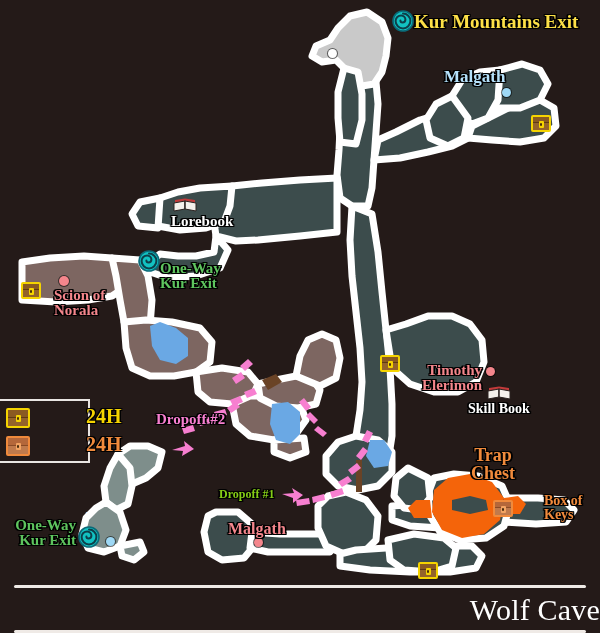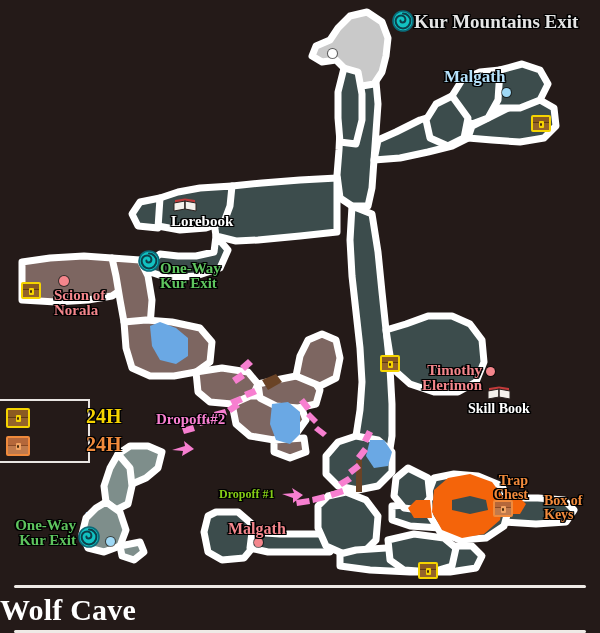--- a/index.html
+++ b/index.html
@@ -66,22 +66,22 @@
     text-shadow:-1.2px -1.2px 0 #000,1.2px -1.2px 0 #000,-1.2px 1.2px 0 #000,1.2px 1.2px 0 #000;
     margin-left:48px;
   }
 
   
   #title-bar{position:absolute;left:0;top:581px;width:600px;height:52px;background:#241a18;}
   #title-bar .rule{position:absolute;left:14px;width:572px;height:3px;background:#efeae6;border-radius:2px;}
   #rule-top{top:4px;}
   #rule-bot{top:49px;}
   #map-title{
-    position:absolute;left:0;top:12px;width:600px;text-align:left;
-    font-family:"Liberation Serif",serif;font-weight:bold;font-size:30px;color:#fff;
+    position:absolute;left:0;top:12px;width:600px;text-align:right;
+    font-family:"Liberation Serif",serif;font-weight:normal;font-size:30px;color:#fff;
     letter-spacing:.2px;
   }
 </style>
 </head>
 <body>
 
 <div id="map-root">
 
   <svg id="map-svg" viewBox="0 0 600 633" xmlns="http://www.w3.org/2000/svg">
     <defs>
@@ -242,21 +242,21 @@
       </g>
     </g>
   </svg>
 
   <div class="spiral" style="left:392px;top:10px;">
     <svg viewBox="0 0 22 22" width="22" height="22">
       <circle cx="11" cy="11" r="10" fill="#12c2c2" stroke="#0a6a78" stroke-width="1.6"></circle>
       <path d="M11 3.6a7.4 7.4 0 1 1-7.4 7.4 5.6 5.6 0 0 1 5.6-5.6 4.2 4.2 0 0 1 4.2 4.2 3 3 0 0 1-3 3 2 2 0 0 1-2-2" fill="none" stroke="#0d3f4a" stroke-width="2" stroke-linecap="round"></path>
     </svg>
   </div>
-  <div class="lbl" style="left:414px;top:12px;font-size:19px;color:#e5e5e5;">Kur Mountains Exit</div>
+  <div class="lbl" style="left:414px;top:12px;font-size:19px;color:#fde047;">Kur Mountains Exit</div>
 
   <div class="dot" style="left:328px;top:49px;width:9px;height:9px;background:#ffffff;"></div>
 
   <div class="dot" style="left:502px;top:88px;width:9px;height:9px;background:#9ed8f5;"></div>
   <div class="lbl" style="left:444px;top:68px;font-size:17px;color:#b4e1fb;">Malgath</div>
 
   <div class="book" style="left:172px;top:198px;">
     <svg viewBox="0 0 26 15" width="26" height="15">
       <path d="M13 3 L2 5 L2 13 L13 11 Z" fill="#f4f1ec" stroke="#2a2220" stroke-width="1"></path>
       <path d="M13 3 L24 5 L24 13 L13 11 Z" fill="#f4f1ec" stroke="#2a2220" stroke-width="1"></path>
@@ -292,21 +292,21 @@
       <path d="M13 2.4 L23 4.2 L23 2 L13 0.6 Z" fill="#c23a3a"></path>
       <line x1="13" y1="2.6" x2="13" y2="11" stroke="#2a2220" stroke-width="1"></line>
     </svg>
   </div>
   <div class="lbl" style="left:468px;top:402px;font-size:14px;color:#ffffff;">Skill Book</div>
 
   <div class="lbl" style="left:156px;top:412px;font-size:15px;color:#f77fd0;">Dropoff #2</div>
 
   <div class="lbl" style="left:219px;top:488px;font-size:12px;color:#84cc16;">Dropoff #1</div>
 
-  <div class="lbl c" style="left:458px;top:474px;width:70px;font-size:14px;color:#f08a3c;text-align:right;">Trap
+  <div class="lbl c" style="left:458px;top:446px;width:70px;font-size:18px;color:#f08a3c;">Trap
 Chest</div>
 
   <div class="dot" style="left:562px;top:511px;width:8px;height:8px;background:#f08a3c;"></div>
   <div class="lbl" style="left:544px;top:494px;font-size:14px;color:#f08a3c;">Box of
 Keys</div>
 
   <div class="dot" style="left:254px;top:538px;width:9px;height:9px;background:#f4868c;"></div>
   <div class="lbl" style="left:228px;top:521px;font-size:16px;color:#f4868c;">Malgath</div>
 
   <div class="spiral" style="left:78px;top:526px;">

